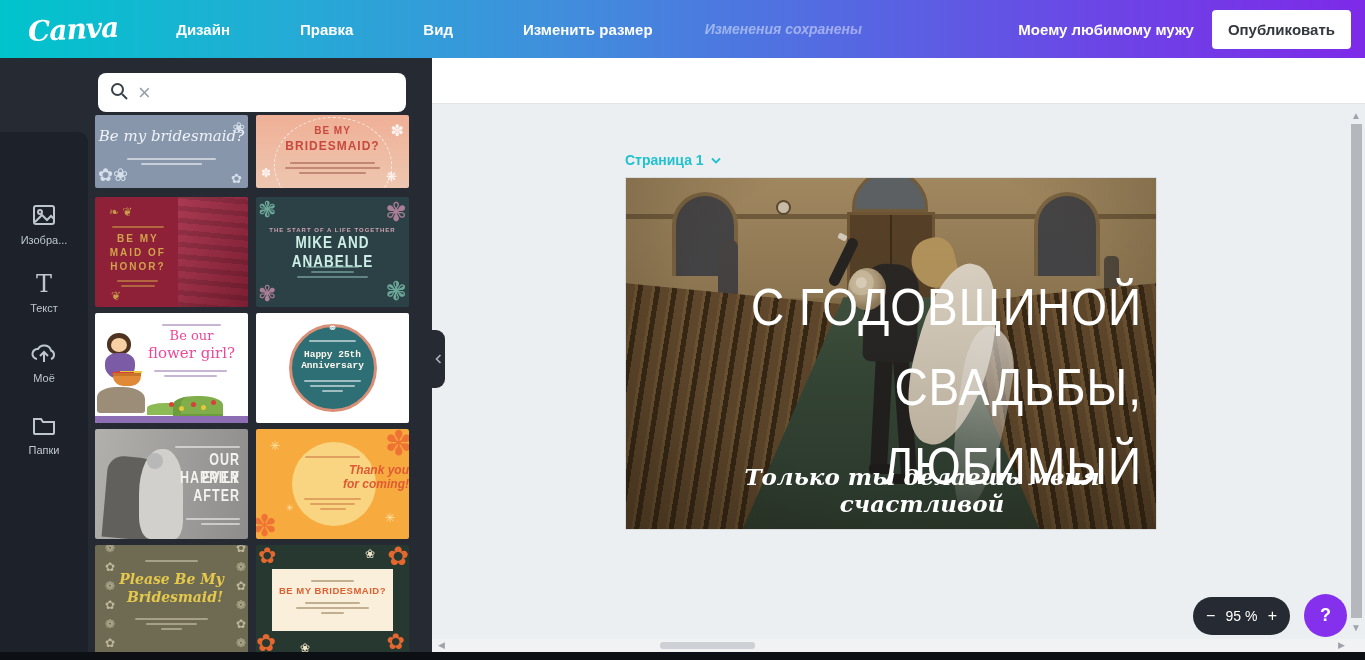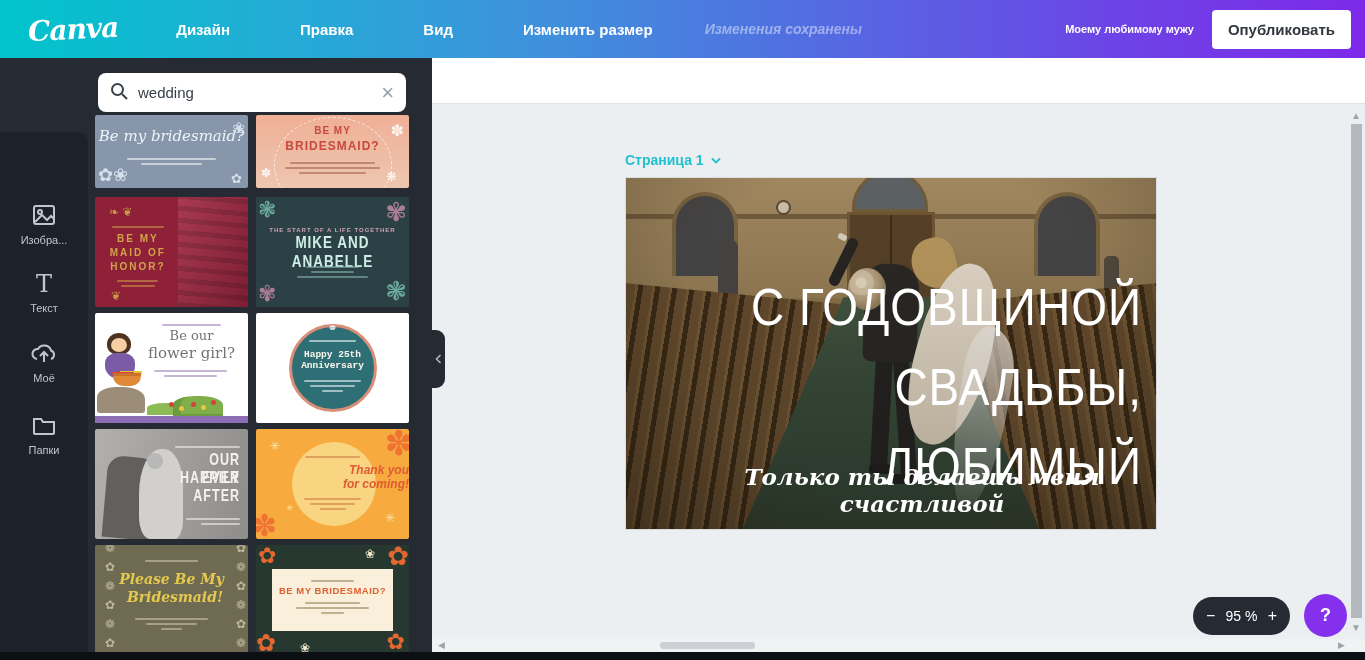--- a/index.html
+++ b/index.html
@@ -9,21 +9,21 @@
 
   
   .topbar { position:absolute; left:0; top:0; width:100%; height:58px;
     background:linear-gradient(90deg,#00c4cc 0%,#22add5 20%,#3f90dc 40%,#5568e2 62%,#6d43e6 82%,#7d2ae8 100%);
     display:flex; align-items:center; color:#fff; z-index:30; }
   .logo { font-family:"DejaVu Serif", serif; font-style:italic; font-weight:bold; font-size:28px;
     margin-left:28px; letter-spacing:-1px; transform:rotate(-3deg); }
   .menu { display:flex; margin-left:58px; gap:70px; font-size:15px; font-weight:700; }
   .menu-item { cursor:pointer; white-space:nowrap; }
   .saved { margin-left:52px; font-style:italic; font-weight:700; font-size:14px; color:rgba(255,255,255,.45); white-space:nowrap; }
-  .doc-title { margin-left:auto; font-size:11px; font-weight:700; white-space:nowrap; }
+  .doc-title { margin-left:auto; font-size:15px; font-weight:700; white-space:nowrap; }
   .collab-btn { margin-left:28px; background:#5429ba; border-radius:4px; padding:12px 17px;
     font-size:15px; font-weight:700; cursor:pointer; white-space:nowrap; }
   .publish-btn { margin-left:18px; margin-right:14px; background:#fff; color:#33383e; border-radius:4px;
     padding:11px 16px; font-size:15px; font-weight:700; cursor:pointer; display:flex; align-items:center; gap:12px; white-space:nowrap; }
   .chev-svg { display:block; }
 
   
   .rail { position:absolute; left:0; top:58px; width:88px; height:594px; background:#252a33; z-index:20; }
   .rail-dark { position:absolute; left:0; top:74px; width:88px; height:520px; background:#1d222a; border-radius:0 10px 0 0; }
   .side-item { position:absolute; left:0; width:88px; text-align:center; color:#bfc6cd; font-size:11px; cursor:pointer; }
@@ -73,21 +73,21 @@
   .t4 { left:168px; top:139px; background:#2c4145; }
   .t4 .eyebrow { top:30px; color:#d0a3b6; font-size:6px; letter-spacing:1px; font-weight:700; }
   .t4 .ttl { position:absolute; top:40px; left:0; right:0; text-align:center; color:#cdeee6;
     font-size:13.5px; font-weight:700; letter-spacing:1px; transform:scaleY(1.25); }
   .t4 .bars i { background:rgba(140,190,180,.55); }
   .t4 .palm { position:absolute; font-size:22px; opacity:.65; }
 
   .t5 { left:7px; top:255px; background:#ffffff; }
   .t5 .cap { top:8px; font-size:5px; color:#8a62ab; letter-spacing:1px; }
   .t5 .l1,.t5 .l2 { position:absolute; left:44px; right:4px; text-align:center;
-    font-family:"DejaVu Serif",serif; color:#737373; }
+    font-family:"DejaVu Serif",serif; color:#ec4899; }
   .t5 .l1 { top:15px; font-size:13px; }
   .t5 .l2 { top:31px; font-size:15px; }
   .t5 .bars { left:44px; right:6px; } .t5 .bars i { background:rgba(130,90,160,.45); }
   .t5 .stripe { position:absolute; left:0; right:0; bottom:0; height:7px; background:#8d6db3; }
   .g-hair { position:absolute; left:12px; top:20px; width:24px; height:22px; background:#4e3420; border-radius:50% 50% 45% 45%; }
   .g-face { position:absolute; left:16px; top:25px; width:16px; height:14px; background:#f6cfa4; border-radius:50%; }
   .g-dress { position:absolute; left:10px; top:40px; width:30px; height:26px; background:#7c5ba6; border-radius:40% 40% 50% 50%; }
   .g-basket { position:absolute; left:18px; top:60px; width:28px; height:13px; background:#e08a38; border-radius:0 0 10px 10px;
     box-shadow:inset 0 3px 0 #c8722a, -4px -4px 0 -3px #d8403a, 4px -5px 0 -3px #e8c83a, 0 -6px 0 -4px #d8403a; }
   .g-stone { position:absolute; left:2px; top:74px; width:48px; height:26px; background:#9b8d77; border-radius:40% 45% 10% 10%; }
@@ -296,21 +296,20 @@
   </div>
 
   <div class="panel">
     <div class="searchbox">
       <span>
         <svg width="18" height="18" viewBox="0 0 18 18" fill="none" stroke="#38414a" stroke-width="2">
             <circle cx="7.5" cy="7.5" r="5.5"></circle>
             <line x1="12" y1="12" x2="17" y2="17"></line>
           </svg>
       </span>
-      <input type="text" value="wedding" style="">
       <span class="search-x">×</span>
     </div>
 
     <div class="card r1 t1">
       <span class="fl" style="left:3px; bottom:2px; font-size:18px;">✿❀</span>
       <span class="fl" style="right:3px; top:4px;">❀</span>
       <span class="fl" style="right:6px; bottom:2px; font-size:13px;">✿</span>
       <div class="ttl">Be my bridesmaid?</div>
       <div class="bars" style="top:40px;">
           <i style="width:58%"></i>

